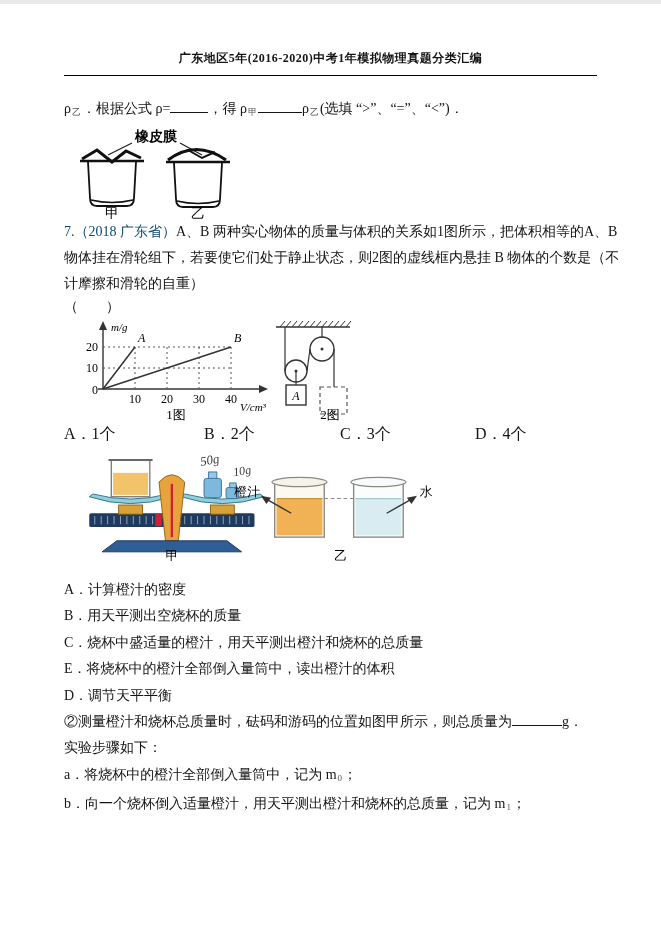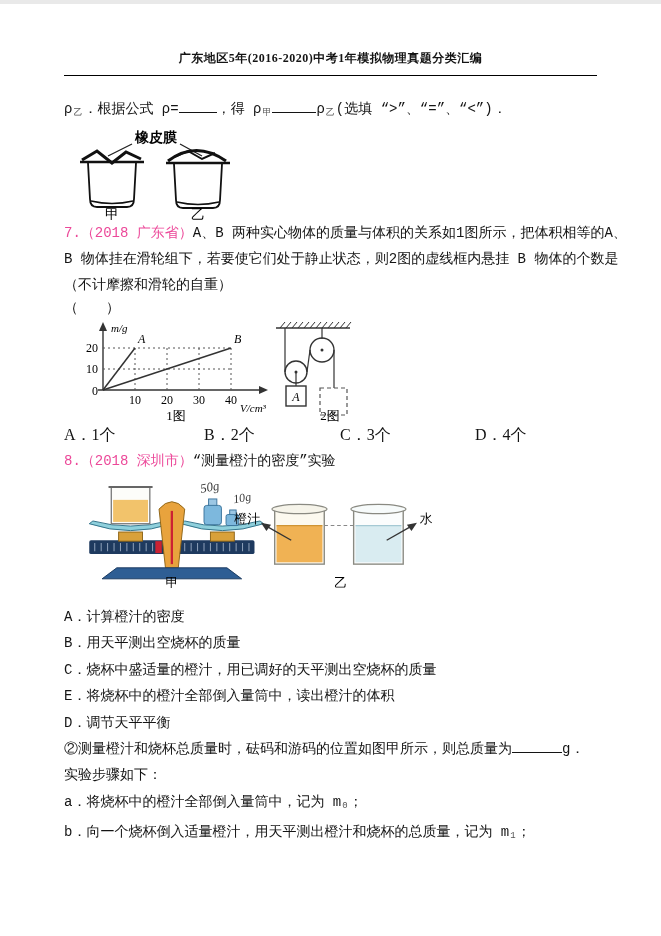--- a/index.html
+++ b/index.html
@@ -4,23 +4,23 @@
 <style>
   * { margin:0; padding:0; box-sizing:border-box; }
   html,body { background:#e9e9e9; }
   body { font-family:"Liberation Serif","DejaVu Serif",serif; color:#141414; }
   .page {
     width:661px; height:936px; background:#ffffff; margin:4px auto;
     padding:46px 30px 0 64px; overflow:hidden; position:relative;
   }
   .header-title { text-align:center; font-size:12px; font-weight:bold; letter-spacing:.5px; line-height:16px; width:533px; }
   .header-rule { border:none; border-top:1.6px solid #000; margin-top:9px; width:533px; }
-  .line { font-size:14px; line-height:26px;font-family:Liberation Mono, monospace; }
+  .line { font-size:14px; line-height:26px; }
   .intro { margin-top:20px; }
-  .red { color:#ec4899; }
+  .red { color:#0c4a6e; }
   .blank { display:inline-block; border-bottom:1.2px solid #141414; height:15px; vertical-align:baseline; }
   .b38 { width:38px; } .b44 { width:44px; } .b58 { width:58px; } .b50 { width:50px; }
   sub.mk { font-size:9px; color:#555; vertical-align:-2px; padding:0 1px; }
   .fig { display:block; }
   .fig-cups { margin:2px 0 0 4px; }
   .fig-q7 { margin:0 0 0 -6px; }
   .paren-line { font-size:14px; line-height:20px; }
   .options-row { display:grid; grid-template-columns:140px 136px 135px auto; font-size:16px; line-height:26px; }
   .fig-q8 { margin:2px 0 0 0; }
   .items { margin-top:16px; }
@@ -101,21 +101,20 @@
     <text x="272" y="102" text-anchor="middle" font-size="13">2图</text>
   </svg>
 
   <div class="options-row">
     <span>A．1个</span>
     <span>B．2个</span>
     <span>C．3个</span>
     <span>D．4个</span>
   </div>
 
-  <p class="line"><span class="red">8.（2018 深圳市）</span><span>“测量橙汁的密度”实验</span></p>
 
   <svg class="fig fig-q8" width="392" height="112" viewBox="0 0 392 122">
 
     <rect x="10" y="70" width="180" height="15" rx="2" fill="#1e3a5f"></rect>
     <path d="M16 73 v9 M23 73 v9 M30 73 v9 M37 73 v9 M44 73 v9 M51 73 v9 M58 73 v9 M65 73 v9 M72 73 v9 M79 73 v9 M93 73 v9 M100 73 v9 M107 73 v9 M114 73 v9 M121 73 v9 M128 73 v9 M135 73 v9 M142 73 v9 M149 73 v9 M156 73 v9 M163 73 v9 M170 73 v9 M177 73 v9 M184 73 v9" stroke="#b9c9dd" stroke-width="0.8"></path>
     <rect x="82" y="71" width="7" height="13" fill="#cc2233"></rect>
 
     <rect x="42" y="61" width="26" height="10" fill="#d9a13a" stroke="#8a6114"></rect>
     <rect x="142" y="61" width="26" height="10" fill="#d9a13a" stroke="#8a6114"></rect>
 
@@ -152,21 +151,21 @@
     <path d="M334 70 L362 54" stroke="#333" stroke-width="1.5"></path>
     <polygon points="367,51 356,53 361,60" fill="#333"></polygon>
     <text x="196" y="51" text-anchor="end" font-size="14">橙汁</text>
     <text x="370" y="51" font-size="14">水</text>
     <text x="284" y="121" text-anchor="middle" font-size="14">乙</text>
   </svg>
 
   <div class="items">
     <p class="line">A．计算橙汁的密度</p>
     <p class="line">B．用天平测出空烧杯的质量</p>
-    <p class="line">C．烧杯中盛适量的橙汁，用已调好的天平测出空烧杯的质量</p>
+    <p class="line">C．烧杯中盛适量的橙汁，用天平测出橙汁和烧杯的总质量</p>
     <p class="line">E．将烧杯中的橙汁全部倒入量筒中，读出橙汁的体积</p>
     <p class="line">D．调节天平平衡</p>
     <p class="line"><span>②测量橙汁和烧杯总质量时，砝码和游码的位置如图甲所示，则总质量为</span><span class="blank b50"></span><span>g．</span></p>
     <p class="line">实验步骤如下：</p>
     <p class="line"><span>a．将烧杯中的橙汁全部倒入量筒中，记为 m</span><sub class="mk">0</sub><span>；</span></p>
     <p class="line"><span>b．向一个烧杯倒入适量橙汁，用天平测出橙汁和烧杯的总质量，记为 m</span><sub class="mk">1</sub><span>；</span></p>
   </div>
 
 </div>
 

